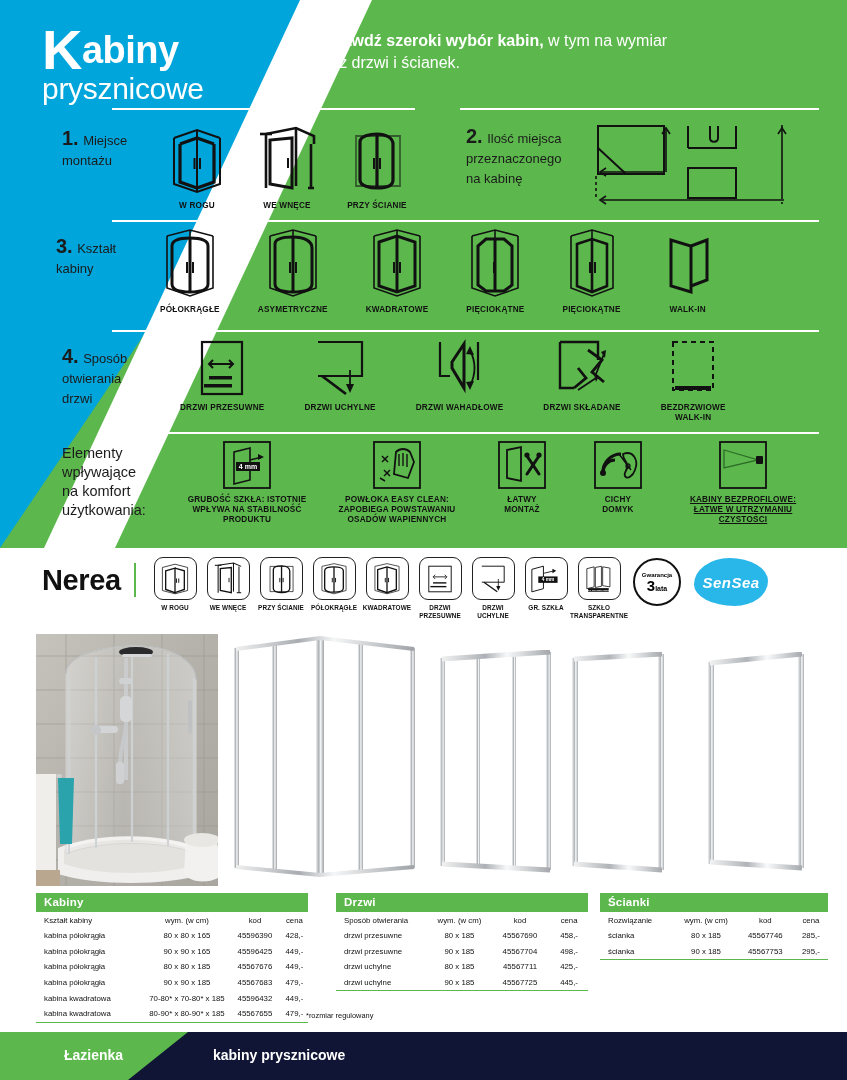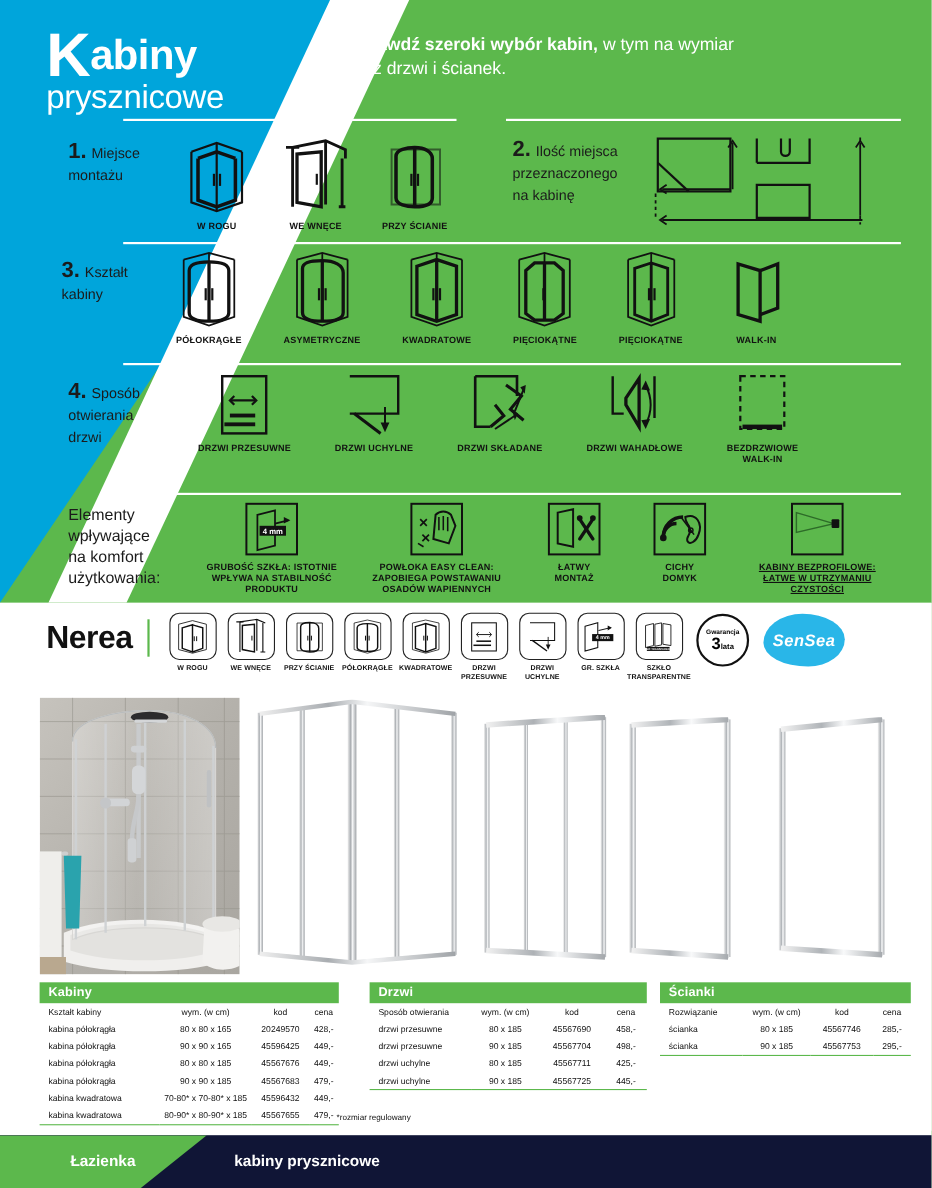--- a/index.html
+++ b/index.html
@@ -467,65 +467,65 @@
       <div class="icon-cell">
         <svg class="glyph" width="60" height="60" viewBox="0 0 60 60">
           <path d="M8 4 L52 4 L52 38 L8 38" fill="none" stroke="#111" stroke-width="2.2"></path>
           <path d="M12 38 L36 56" fill="none" stroke="#111" stroke-width="2.8"></path>
           <g fill="none" stroke="#111" stroke-width="1.8">
               <path d="M40 32 L40 52"></path>
             </g>
           <path d="M36 46 L40 55 L44 46" fill="#111"></path>
         </svg>
         <div class="cap">DRZWI UCHYLNE</div>
+      </div>
+      <div class="icon-cell">
+        <svg class="glyph" width="60" height="60" viewBox="0 0 60 60">
+          <g fill="none" stroke="#111" stroke-width="2.2">
+            <path d="M10 4 L10 38 L20 38"></path>
+            <path d="M48 4 L48 42"></path>
+          </g>
+          <path d="M22 24 L34 6 L34 50 L22 30 Z" fill="none" stroke="#111" stroke-width="3"></path>
+          <g fill="none" stroke="#111" stroke-width="1.8">
+              <path d="M40 12 C46 24 46 36 40 48"></path>
+            </g>
+          <path d="M36 16 L40 8 L44 17" fill="#111"></path>
+          <path d="M36 44 L40 52 L44 43" fill="#111"></path>
+        </svg>
+        <div class="cap">DRZWI WAHADŁOWE</div>
       </div>
       <div class="icon-cell">
         <svg class="glyph" width="60" height="60" viewBox="0 0 60 60">
           <path d="M8 4 L46 4 L46 22" fill="none" stroke="#111" stroke-width="2.4"></path>
           <path d="M8 4 L8 50 L22 50" fill="none" stroke="#111" stroke-width="2.4"></path>
           <path d="M36 12 L50 22 L40 34 L52 44" fill="none" stroke="#111" stroke-width="2.8"></path>
           <path d="M22 50 L34 40 L26 30" fill="none" stroke="#111" stroke-width="2.8"></path>
           <g fill="none" stroke="#111" stroke-width="1.8">
               <path d="M44 36 L52 16"></path>
             </g>
           <path d="M49 14 L54 12 L53 20" fill="#111"></path>
           <g fill="none" stroke="#111" stroke-width="1.8">
               <path d="M26 52 L44 40"></path>
             </g>
           <path d="M42 36 L47 38 L44 44" fill="#111"></path>
         </svg>
         <div class="cap">DRZWI SKŁADANE</div>
       </div>
       <div class="icon-cell">
         <svg class="glyph" width="60" height="60" viewBox="0 0 60 60">
-          <g fill="none" stroke="#111" stroke-width="2.2">
-            <path d="M10 4 L10 38 L20 38"></path>
-            <path d="M48 4 L48 42"></path>
-          </g>
-          <path d="M22 24 L34 6 L34 50 L22 30 Z" fill="none" stroke="#111" stroke-width="3"></path>
-          <g fill="none" stroke="#111" stroke-width="1.8">
-              <path d="M40 12 C46 24 46 36 40 48"></path>
-            </g>
-          <path d="M36 16 L40 8 L44 17" fill="#111"></path>
-          <path d="M36 44 L40 52 L44 43" fill="#111"></path>
-        </svg>
-        <div class="cap">DRZWI WAHADŁOWE</div>
-      </div>
-      <div class="icon-cell">
-        <svg class="glyph" width="60" height="60" viewBox="0 0 60 60">
           <rect x="10" y="4" width="40" height="48" fill="none" stroke="#111" stroke-width="2" stroke-dasharray="5 4"></rect>
           <rect x="12" y="48" width="36" height="4" fill="#111"></rect>
         </svg>
         <div class="cap" style="white-space:pre-line;">BEZDRZWIOWE
 WALK-IN</div>
       </div>
     </div>
   </div>
 
-  <div class="row" style="top:448px;height:144px;">
+  <div class="row" style="top:432px;height:144px;">
     <div class="row-rule" style="top:0;"></div>
     <div class="row-label plain" style="left:62px;top:12px;width:120px;white-space:pre-line;">Elementy
 wpływające
 na komfort
 użytkowania:</div>
     <div class="icons" style="left:186px;top:8px;gap:24px;align-items:flex-start;">
       <div class="icon-cell" style="width:122px;">
         <svg class="glyph" width="50" height="50" viewBox="0 0 50 50">
           <rect x="2" y="2" width="46" height="46" fill="none" stroke="#111" stroke-width="1.8"></rect>
           <path d="M12 12 L28 8 L28 40 L12 44 Z" fill="none" stroke="#111" stroke-width="1.6"></path>
@@ -923,21 +923,21 @@
           <th class="l" style="width:40%;">Kształt kabiny</th>
           <th style="width:31%;">wym. (w cm)</th>
           <th style="width:19%;">kod</th>
           <th style="width:10%;">cena</th>
         </tr>
       </thead>
       <tbody>
         <tr>
           <td class="l">kabina półokrągła</td>
           <td>80 x 80 x 165</td>
-          <td>20249570</td>
+          <td>45596390</td>
           <td>428,-</td>
         </tr>
         <tr>
           <td class="l">kabina półokrągła</td>
           <td>90 x 90 x 165</td>
           <td>45596425</td>
           <td>449,-</td>
         </tr>
         <tr>
           <td class="l">kabina półokrągła</td>

